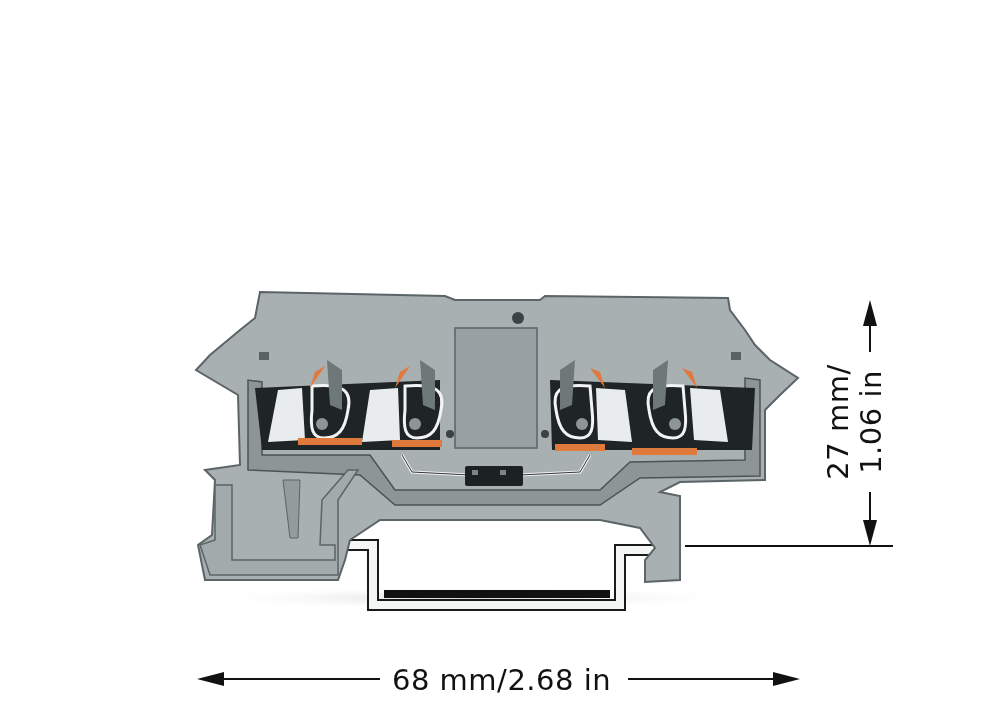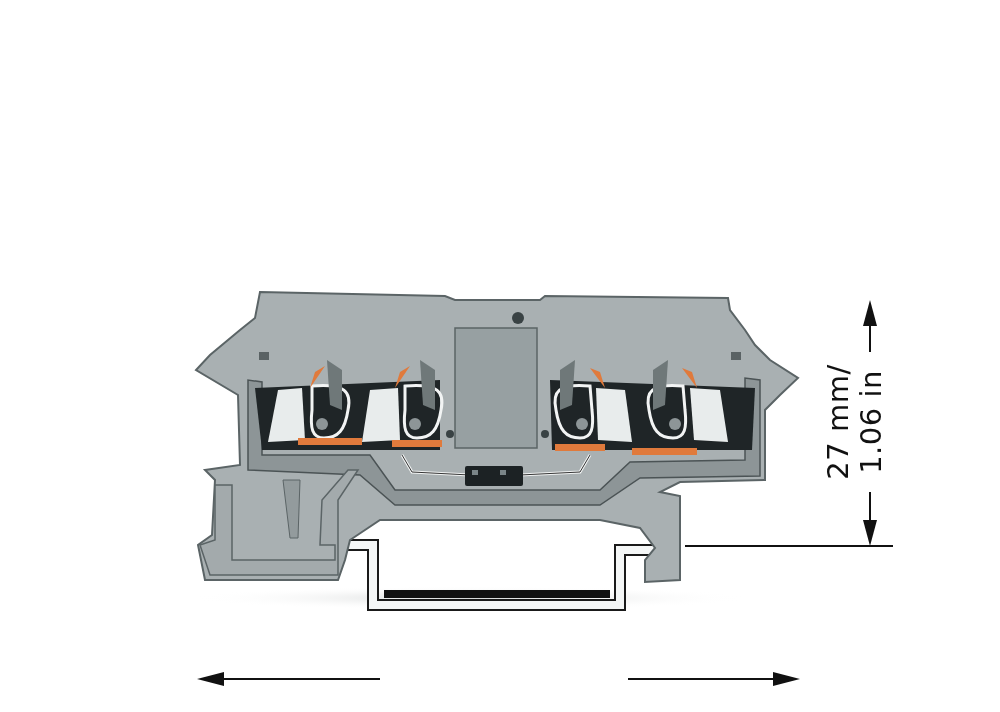--- a/index.html
+++ b/index.html
@@ -112,18 +112,19 @@
 
     <g>
       <line x1="870" y1="324" x2="870" y2="352" stroke="#111" stroke-width="2"></line>
       <polygon points="870,300 863,326 877,326" fill="#111"></polygon>
       <line x1="870" y1="492" x2="870" y2="522" stroke="#111" stroke-width="2"></line>
       <polygon points="870,546 863,520 877,520" fill="#111"></polygon>
       <line x1="685" y1="546" x2="893" y2="546" stroke="#111" stroke-width="2"></line>
     </g>
   </svg>
 
+  <div class="dim-label width-label">68 mm/2.68 in</div>
 
   <div class="dim-label height-label">
     <span>27 mm/</span>
     <span>1.06 in</span>
   </div>
 </div>
 
 </body></html>

